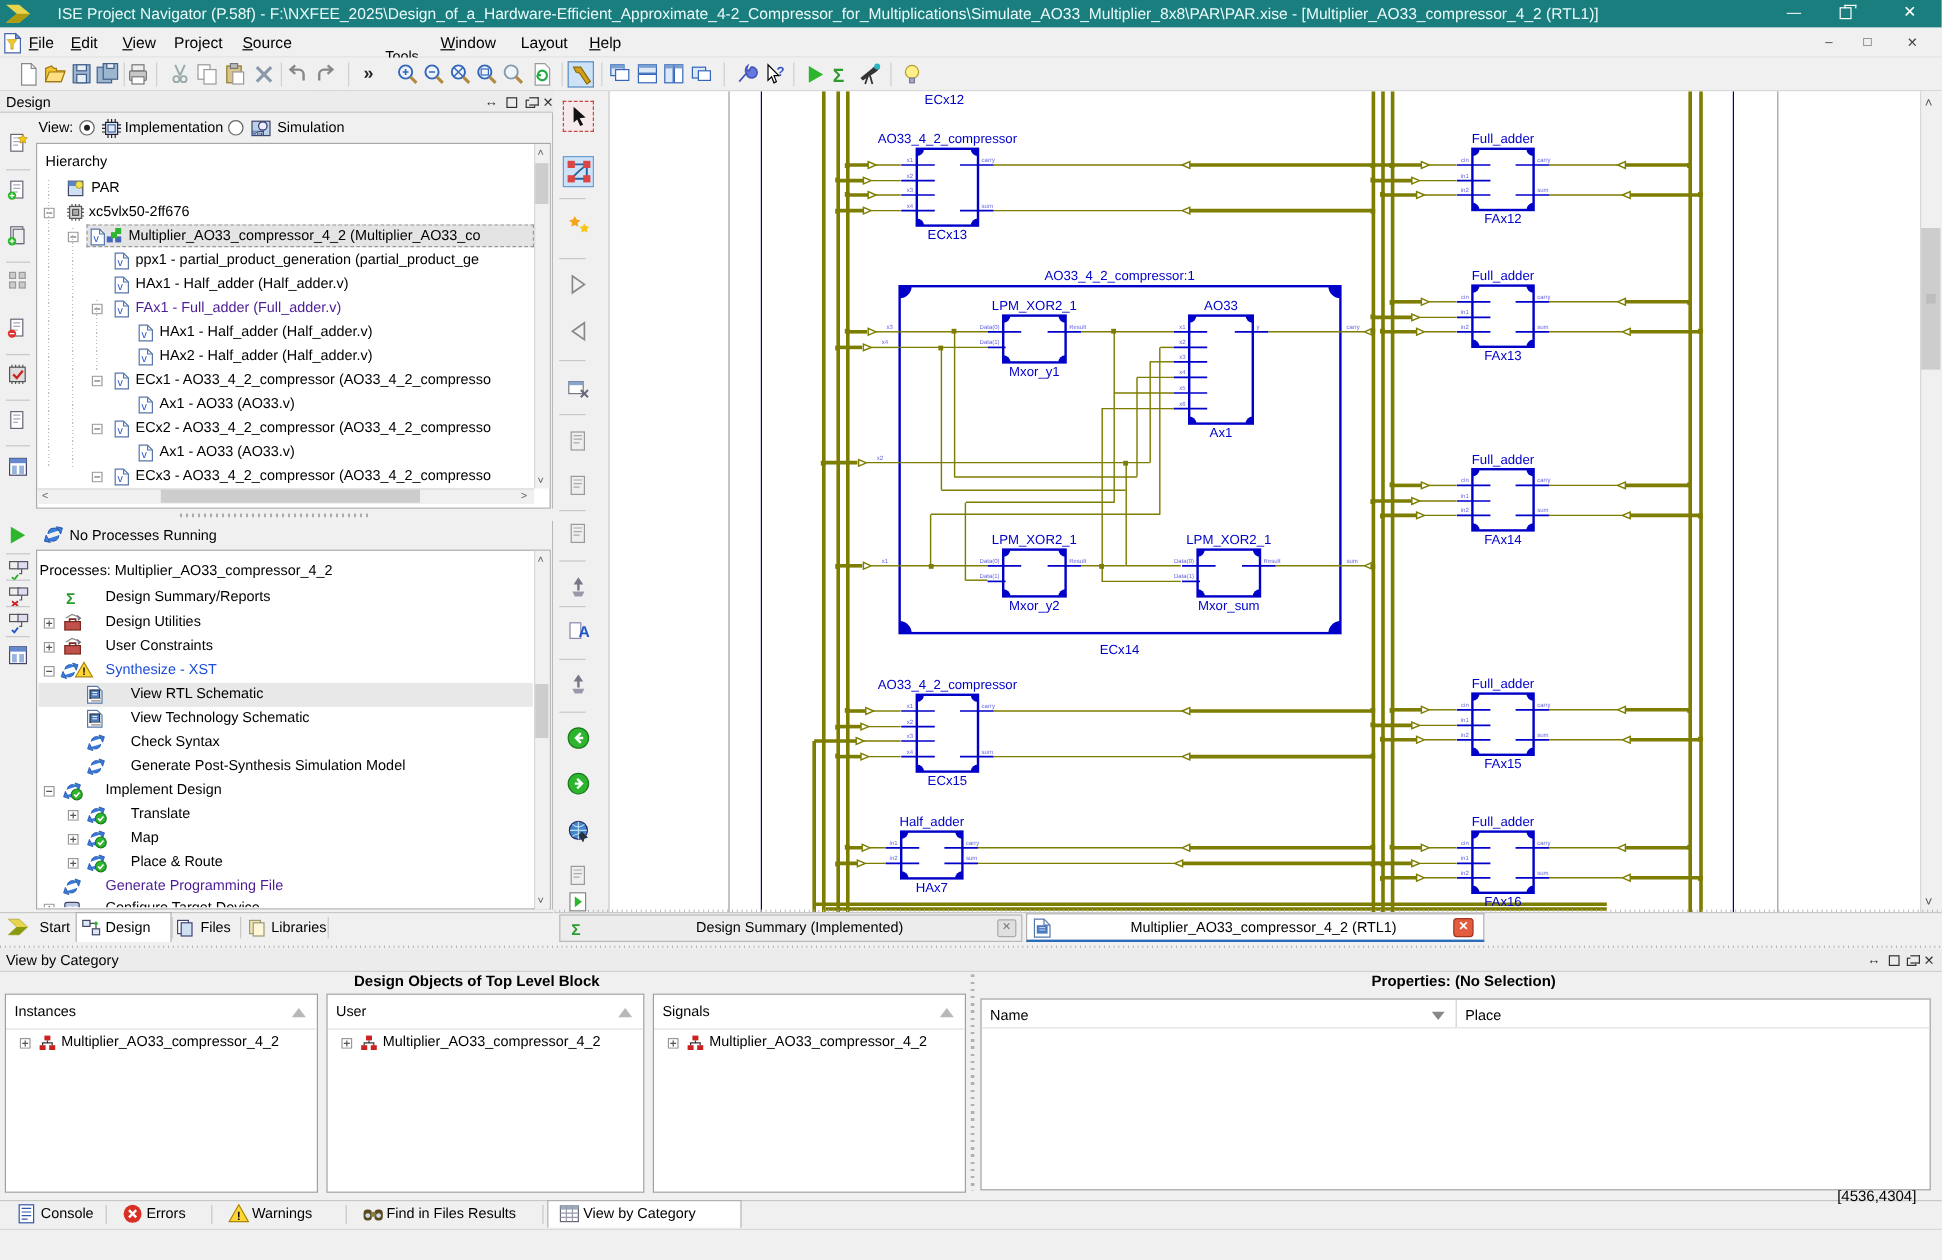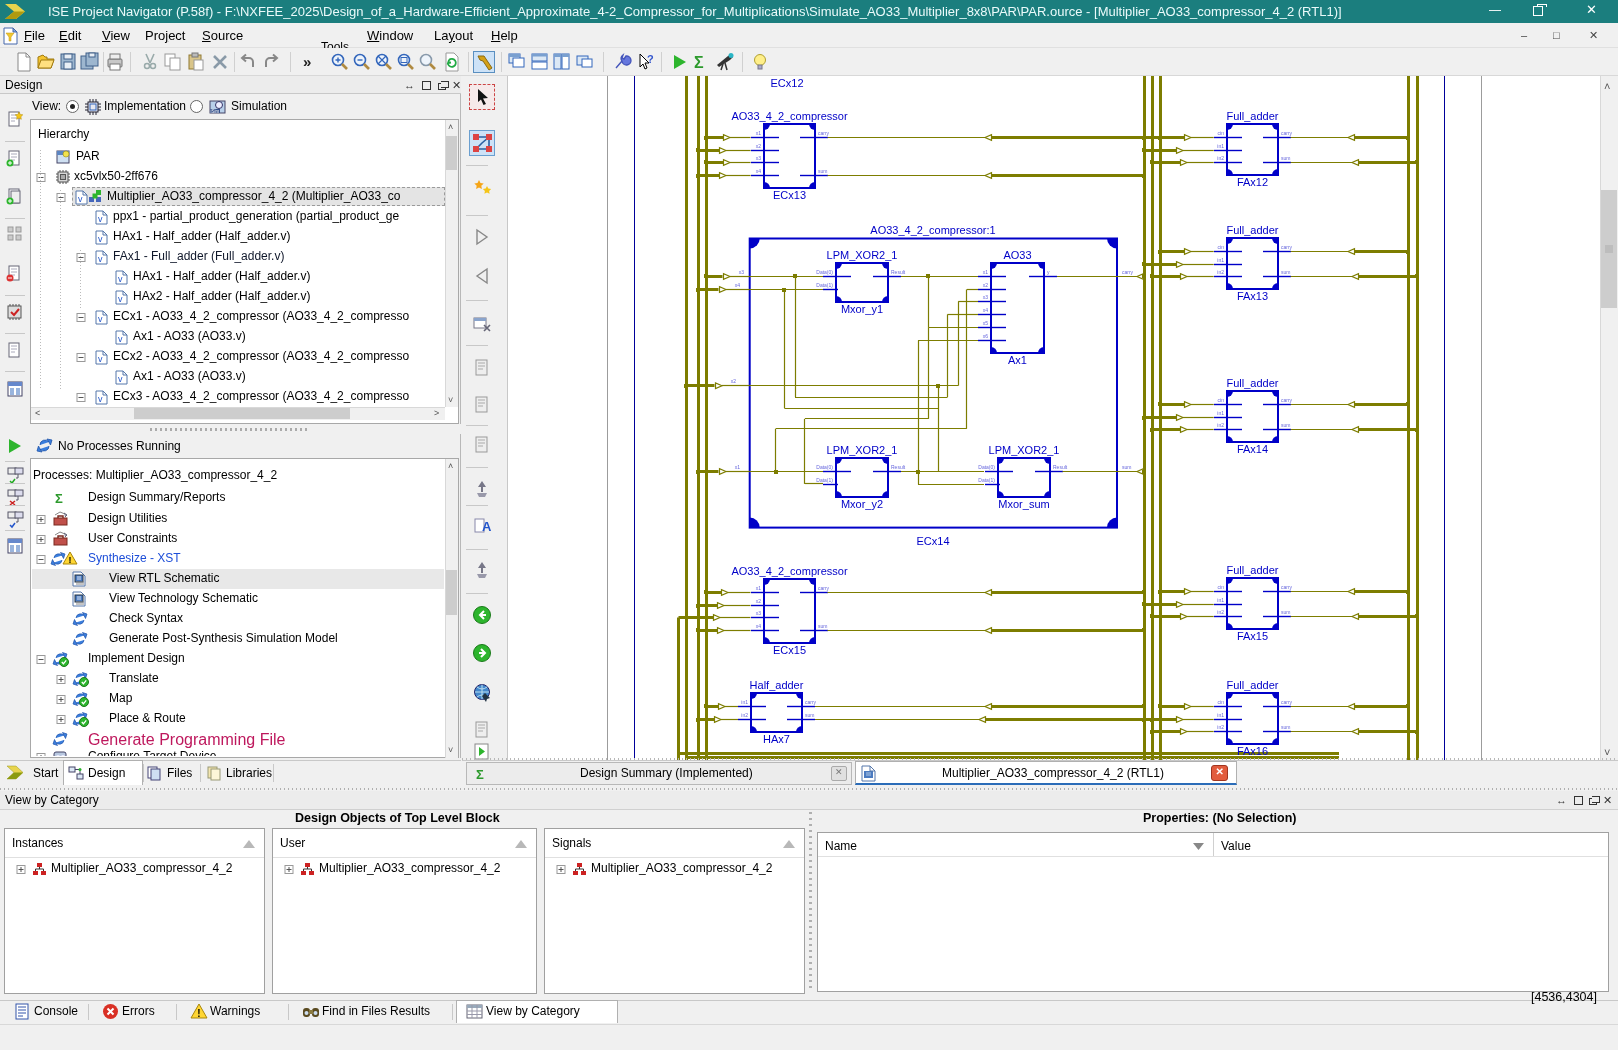--- a/index.html
+++ b/index.html
@@ -4,21 +4,21 @@
 html,body{width:1618px;height:1050px;overflow:hidden;font-family:"Liberation Sans",sans-serif;background:#f0f0f0;}
 .abs{position:absolute;}
 .txt{white-space:pre;}
 </style></head>
 <body>
 <div class="abs" style="left:0px;top:0px;width:1618px;height:23px;background:#1b7e7e;"></div>
 <svg class="abs" style="left:3px;top:3px" width="32" height="17" viewBox="0 0 32 17">
     <path d="M2 1 L13 1 L22 8.5 L13 16 L2 16 L11 8.5 Z" fill="#e8d44d"></path>
     <path d="M2 16 L11 8.5 L22 8.5 L13 16 Z" fill="#b09a10"></path>
   </svg>
-<div class="abs txt" style="left:48px;top:4px;font-size:13px;color:#eafafa;">ISE Project Navigator (P.58f) - F:\NXFEE_2025\Design_of_a_Hardware-Efficient_Approximate_4-2_Compressor_for_Multiplications\Simulate_AO33_Multiplier_8x8\PAR\PAR.ource - [Multiplier_AO33_compressor_4_2 (RTL1)]</div>
+<div class="abs txt" style="left:48px;top:4px;font-size:13px;color:#eafafa;">ISE Project Navigator (P.58f) - F:\NXFEE_2025\Design_of_a_Hardware-Efficient_Approximate_4-2_Compressor_for_Multiplications\Simulate_AO33_Multiplier_8x8\PAR\PAR.xise - [Multiplier_AO33_compressor_4_2 (RTL1)]</div>
 <div class="abs txt" style="left:1489px;top:3px;font-size:12px;color:#fff;">—</div>
 <div class="abs" style="left:1533px;top:6px;width:10px;height:10px;border:1px solid #fff"></div>
 <div class="abs" style="left:1537px;top:4px;width:10px;height:3px;border:1px solid #fff;border-bottom:none"></div>
 <div class="abs txt" style="left:1586px;top:2px;font-size:13px;color:#fff;">✕</div>
 <div class="abs" style="left:0px;top:23px;width:1618px;height:25px;background:#f0f0f0;border-bottom:1px solid #e0e0e0;"></div>
 <svg class="abs" style="left:3px;top:27px" width="15" height="18" viewBox="0 0 15 18">
     <path d="M1 1 H10 L14 5 V17 H1 Z" fill="#fff" stroke="#4466aa"></path>
     <path d="M10 1 L10 5 L14 5 Z" fill="#88aadd" stroke="#4466aa"></path>
     <path d="M3 6 H11 L8 10 V14 L6 14 V10 Z" fill="#f0c830" stroke="#c09010" stroke-width="0.5"></path>
   </svg>
@@ -291,21 +291,21 @@
 <div class="abs txt" style="left:113px;top:229px;font-size:12px;color:#000;">HAx1 - Half_adder (Half_adder.v)</div>
 <svg class="abs" style="left:76px;top:253px" width="10" height="9" viewBox="0 0 9 9">
     <rect x="0.5" y="0.5" width="8" height="8" fill="#fff" stroke="#999"></rect>
     <path d="M2 4.5 H7" stroke="#555"></path>
   </svg>
 <svg class="abs" style="left:95px;top:250px" width="13" height="15" viewBox="0 0 13 15">
     <path d="M1 1 H8 L12 5 V14 H1 Z" fill="#fff" stroke="#5577aa"></path>
     <path d="M8 1 V5 H12" fill="none" stroke="#5577aa"></path>
     <text x="3" y="12" font-size="9" fill="#2255cc" font-family="Liberation Sans">v</text>
   </svg>
-<div class="abs txt" style="left:113px;top:249px;font-size:12px;color:#0f172a;">FAx1 - Full_adder (Full_adder.v)</div>
+<div class="abs txt" style="left:113px;top:249px;font-size:12px;color:#4c1d95;">FAx1 - Full_adder (Full_adder.v)</div>
 <svg class="abs" style="left:115px;top:270px" width="13" height="15" viewBox="0 0 13 15">
     <path d="M1 1 H8 L12 5 V14 H1 Z" fill="#fff" stroke="#5577aa"></path>
     <path d="M8 1 V5 H12" fill="none" stroke="#5577aa"></path>
     <text x="3" y="12" font-size="9" fill="#2255cc" font-family="Liberation Sans">v</text>
   </svg>
 <div class="abs txt" style="left:133px;top:269px;font-size:12px;color:#000;">HAx1 - Half_adder (Half_adder.v)</div>
 <svg class="abs" style="left:115px;top:290px" width="13" height="15" viewBox="0 0 13 15">
     <path d="M1 1 H8 L12 5 V14 H1 Z" fill="#fff" stroke="#5577aa"></path>
     <path d="M8 1 V5 H12" fill="none" stroke="#5577aa"></path>
     <text x="3" y="12" font-size="9" fill="#2255cc" font-family="Liberation Sans">v</text>
@@ -514,21 +514,21 @@
     <path d="M4 7 A4.5 4.5 0 0 1 12 4.5 L10.5 1.5 L15 3 L13.5 7.5 L12 4.5" fill="#3a7edd" stroke="#2255aa" stroke-width="0.7"></path>
     <path d="M12 9 A4.5 4.5 0 0 1 4 11.5 L5.5 14.5 L1 13 L2.5 8.5 L4 11.5" fill="#3a7edd" stroke="#2255aa" stroke-width="0.7"></path>
     <circle cx="12" cy="11" r="4.5" fill="#2db52d" stroke="#1a7a1a"></circle>
     <path d="M9.8 11 l1.6 1.8 l2.8 -3.4" stroke="#fff" stroke-width="1.3" fill="none"></path>
   </svg>
 <div class="abs txt" style="left:109px;top:711px;font-size:12px;color:#000;">Place &amp; Route</div>
 <svg class="abs" style="left:52px;top:731px" width="18" height="17" viewBox="0 0 18 17">
     <path d="M4 7 A4.5 4.5 0 0 1 12 4.5 L10.5 1.5 L15 3 L13.5 7.5 L12 4.5" fill="#3a7edd" stroke="#2255aa" stroke-width="0.7"></path>
     <path d="M12 9 A4.5 4.5 0 0 1 4 11.5 L5.5 14.5 L1 13 L2.5 8.5 L4 11.5" fill="#3a7edd" stroke="#2255aa" stroke-width="0.7"></path>
   </svg>
-<div class="abs txt" style="left:88px;top:731px;font-size:16px;color:#be185d;">Generate Programming File</div>
+<div class="abs txt" style="left:88px;top:731px;font-size:12px;color:#4c1d95;">Generate Programming File</div>
 <svg class="abs" style="left:36px;top:753px" width="10" height="9" viewBox="0 0 9 9">
     <rect x="0.5" y="0.5" width="8" height="8" fill="#fff" stroke="#999"></rect>
     <path d="M2 4.5 H7 M4.5 2 V7" stroke="#555"></path>
   </svg>
 <svg class="abs" style="left:52px;top:749px" width="16" height="16" viewBox="0 0 16 16">
     <rect x="2" y="3" width="12" height="10" rx="2" fill="#b8c8e0" stroke="#446"></rect>
     <circle cx="6" cy="8" r="2" fill="#eef"></circle>
     <circle cx="11" cy="8" r="2" fill="#eef"></circle>
   </svg>
 <div class="abs txt" style="left:88px;top:749px;font-size:12px;color:#000;">Configure Target Device</div>
@@ -1187,21 +1187,21 @@
     <rect x="9" y="9" width="5" height="4" fill="#cc2222"></rect>
     <path d="M7.5 5 V7 M3.5 9 V7 H11.5 V9" stroke="#333" fill="none"></path>
   </svg>
 <div class="abs txt" style="left:591px;top:861px;font-size:12px;color:#000;">Multiplier_AO33_compressor_4_2</div>
 <div class="abs" style="left:817px;top:832px;width:792px;height:160px;background:#fff;border:1px solid #a0a0a0;"></div>
 <div class="abs txt" style="left:825px;top:839px;font-size:12px;color:#000;">Name</div>
 <svg class="abs" style="left:1193px;top:843px" width="11" height="7" viewBox="0 0 11 7">
     <path d="M0 0 H11 L5.5 7 Z" fill="#888"></path>
   </svg>
 <div class="abs" style="left:1213px;top:833px;width:1px;height:23px;background:#d0d0d0;"></div>
-<div class="abs txt" style="left:1221px;top:839px;font-size:12px;color:#000;">Value</div>
+<div class="abs txt" style="left:1221px;top:839px;font-size:12px;color:#000;">Place</div>
 <div class="abs" style="left:818px;top:856px;width:790px;height:1px;background:#e0e0e0;"></div>
 <div class="abs" style="left:809px;top:812px;width:3px;height:180px;background-image:repeating-linear-gradient(180deg,#b0b0b0 0 2px,transparent 2px 6px);"></div>
 <div class="abs" style="left:0px;top:1000px;width:1618px;height:24px;background:#f0f0f0;border-top:1px solid #c8c8c8;"></div>
 <svg class="abs" style="left:14px;top:1003px" width="16" height="17" viewBox="0 0 16 17">
     <rect x="2" y="1" width="12" height="15" fill="#fff" stroke="#3355aa"></rect>
     <path d="M4 4 h8 M4 7 h8 M4 10 h8 M4 13 h5" stroke="#3355aa"></path>
   </svg>
 <div class="abs txt" style="left:34px;top:1004px;font-size:12px;color:#000;">Console</div>
 <svg class="abs" style="left:102px;top:1003px" width="17" height="17" viewBox="0 0 17 17">
     <circle cx="8.5" cy="8.5" r="7.5" fill="#d93025"></circle>

